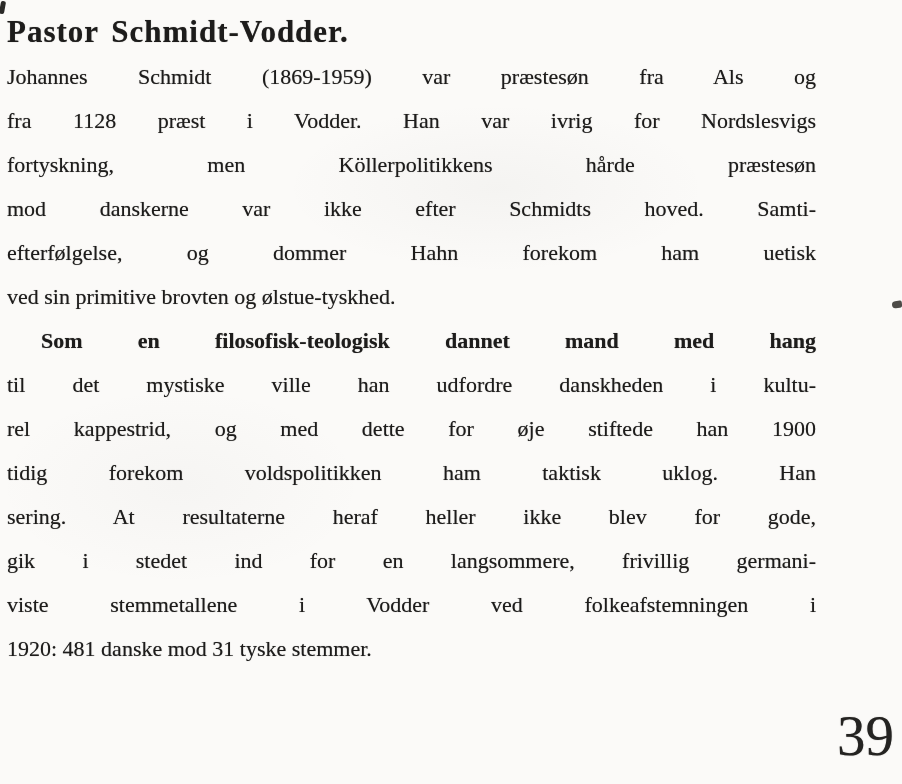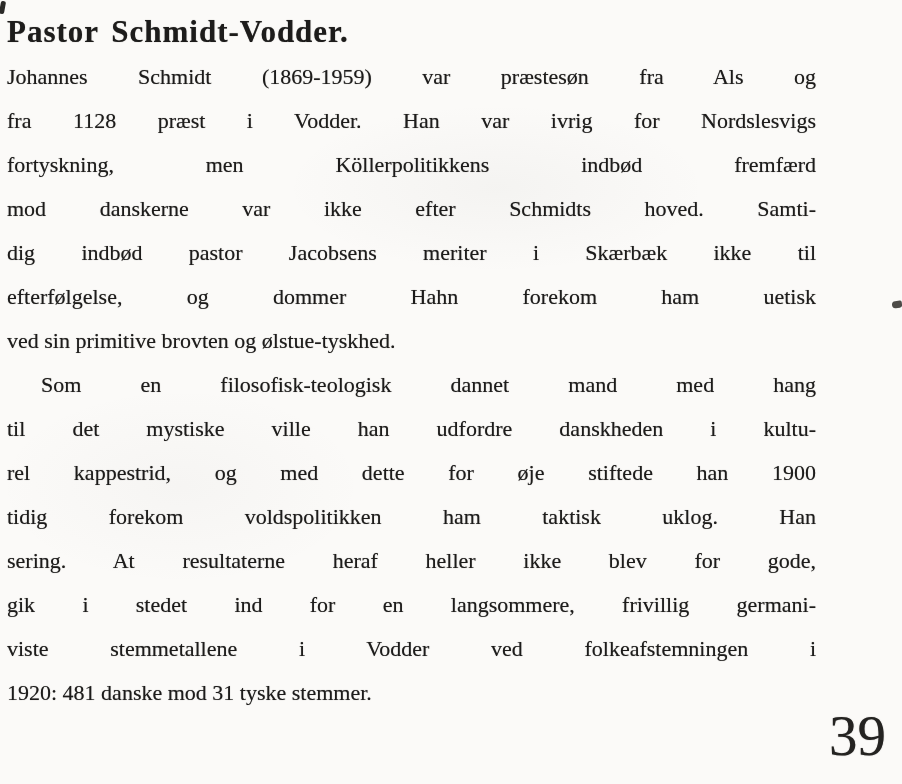--- a/index.html
+++ b/index.html
@@ -43,24 +43,25 @@
     height: 44px;
     text-shadow: 0 0 0.8px rgba(25,24,22,0.55);
     white-space: normal;
   }
   .just {
     text-align: justify;
     text-align-last: justify;
   }
   .indent {
     text-indent: 34px;
+    font-weight: bold;
   }
   .page-number {
     position: absolute;
-    right: 16px;
+    right: 8px;
     top: 706px;
     font-size: 57px;
     line-height: 60px;
     color: #242321;
     text-shadow: 0 0 1px rgba(25,24,22,0.5);
   }
   .speck-top-left {
     position: absolute;
     left: 0;
     top: 1px;
@@ -84,23 +85,22 @@
 </head>
 <body>
 
 <div class="page">
 
   <div class="heading">Pastor Schmidt-Vodder.</div>
 
   <div>
     <div class="line just">Johannes Schmidt (1869-1959) var præstesøn fra Als og</div>
     <div class="line just">fra 1128 præst i Vodder. Han var ivrig for Nordslesvigs</div>
-    <div class="line just">fortyskning, men Köllerpolitikkens indbød fremfærd</div>
+    <div class="line just">fortyskning, men Köllerpolitikkens hårde præstesøn</div>
     <div class="line just">mod danskerne var ikke efter Schmidts hoved. Samti-</div>
-    <div class="line just">dig indbød pastor Jacobsens meriter i Skærbæk ikke til</div>
     <div class="line just">efterfølgelse, og dommer Hahn forekom ham uetisk</div>
     <div class="line">ved sin primitive brovten og ølstue-tyskhed.</div>
   </div>
 
   <div>
     <div class="line just indent">Som en filosofisk-teologisk dannet mand med hang</div>
     <div class="line just">til det mystiske ville han udfordre danskheden i kultu-</div>
     <div class="line just">rel kappestrid, og med dette for øje stiftede han 1900</div>
     <div class="line just">tidig forekom voldspolitikken ham taktisk uklog. Han</div>
     <div class="line just">sering. At resultaterne heraf heller ikke blev for gode,</div>

